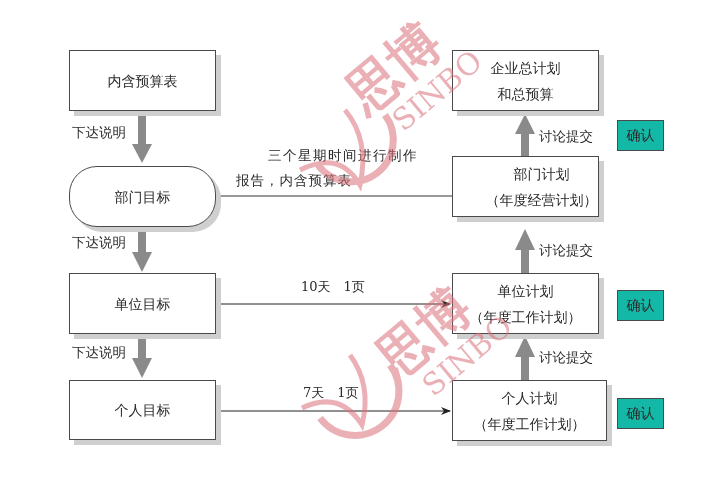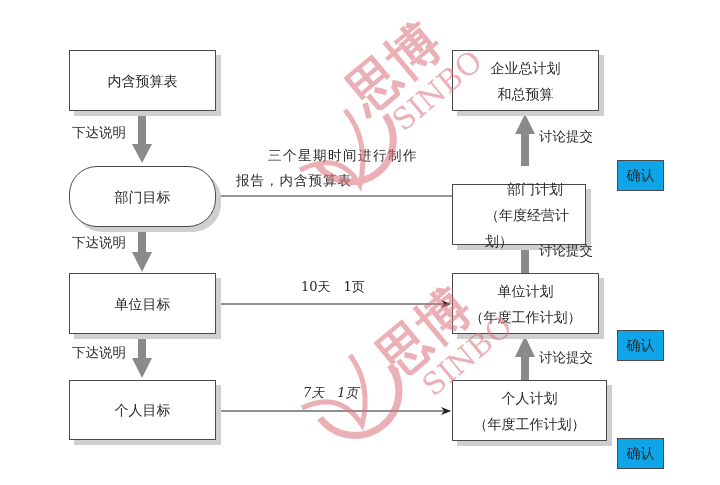--- a/index.html
+++ b/index.html
@@ -2,23 +2,23 @@
 <html><head>
 <meta charset="utf-8">
 <style>
   html, body { margin: 0; padding: 0; background: #ffffff; }
   body { width: 720px; height: 485px; position: relative; overflow: hidden;
          font-family: "DejaVu Serif", "Liberation Serif", serif; color: #2a2a2a; }
   .box { position: absolute; background: #ffffff; border: 1.5px solid #4a4a4a;
          box-shadow: 5px 5px 0 #cfcfcf; box-sizing: border-box;
          display: flex; flex-direction: column; align-items: center; justify-content: center;
          font-size: 14px; line-height: 26px; z-index: 2; }
-  .confirm { position: absolute; background: #0ea5e9; border: 1.2px solid #4a4a4a; box-sizing: border-box;
+  .confirm { position: absolute; background: #14b8a6; border: 1.2px solid #4a4a4a; box-sizing: border-box;
              width: 47px; height: 31px; display: flex; align-items: center; justify-content: center;
-             font-size: 14px; z-index: 2; margin-top: 40px; }
+             font-size: 14px; z-index: 2; }
   .label { position: absolute; font-size: 13.5px; white-space: nowrap; z-index: 3; }
   svg.layer { position: absolute; left: 0; top: 0; z-index: 1; }
   svg.wm { position: absolute; left: 0; top: 0; z-index: 4; pointer-events: none; }
 </style>
 </head>
 <body>
 
 <svg class="layer" width="720" height="485">
   <defs>
     <marker id="ah" markerWidth="10" markerHeight="8" refX="9" refY="4" orient="auto">
@@ -59,21 +59,21 @@
   <span>单位目标</span>
 </div>
 <div class="box" style="left:69px;top:380px;width:147px;height:60px;text-align:center;">
   <span>个人目标</span>
 </div>
 
 <div class="box" style="left:452px;top:50px;width:147px;height:61px;">
   <span>企业总计划</span>
   <span>和总预算</span>
 </div>
-<div class="box" style="left:452px;top:184px;width:134px;height:61px;padding-left:32px;">
+<div class="box" style="left:452px;top:156px;width:147px;height:61px;padding-left:32px;">
   <span>部门计划</span>
   <span>（年度经营计划）</span>
 </div>
 <div class="box" style="left:452px;top:273px;width:147px;height:61px;">
   <span>单位计划</span>
   <span>（年度工作计划）</span>
 </div>
 <div class="box" style="left:452px;top:380px;width:155px;height:61px;">
   <span>个人计划</span>
   <span>（年度工作计划）</span>
@@ -93,21 +93,21 @@
 <span class="label" style="left:72px;top:234px;">下达说明</span>
 <span class="label" style="left:72px;top:344px;">下达说明</span>
 
 <span class="label" style="left:539px;top:128px;">讨论提交</span>
 <span class="label" style="left:539px;top:242px;">讨论提交</span>
 <span class="label" style="left:539px;top:349px;">讨论提交</span>
 
 <span class="label" style="left:268px;top:147px;letter-spacing:1.5px;">三个星期时间进行制作</span>
 <span class="label" style="left:236px;top:172px;letter-spacing:1px;">报告，内含预算表</span>
 <span class="label" style="left:301px;top:278px;font-size:13px;">10天　1页</span>
-<span class="label" style="left:303px;top:384px;font-size:13px;font-style:italic;">7天　1页</span>
+<span class="label" style="left:303px;top:384px;font-size:13px;">7天　1页</span>
 
 <svg class="wm" width="720" height="485" opacity="0.55">
 
   <g fill="none" stroke="#d9717a">
     <path d="M385,115 A38,38 0 1 1 318,165" stroke-width="7"></path>
     <path d="M300,170 Q340,150 360,185 Q370,140 345,110" stroke-width="5"></path>
   </g>
   <g transform="translate(365,115) rotate(-40)" fill="#d9717a">
     <text x="0" y="0" font-family="DejaVu Serif, serif" font-size="52" font-weight="bold">思博</text>
     <text x="18" y="38" font-family="DejaVu Serif, serif" font-size="30">SINBO</text>

